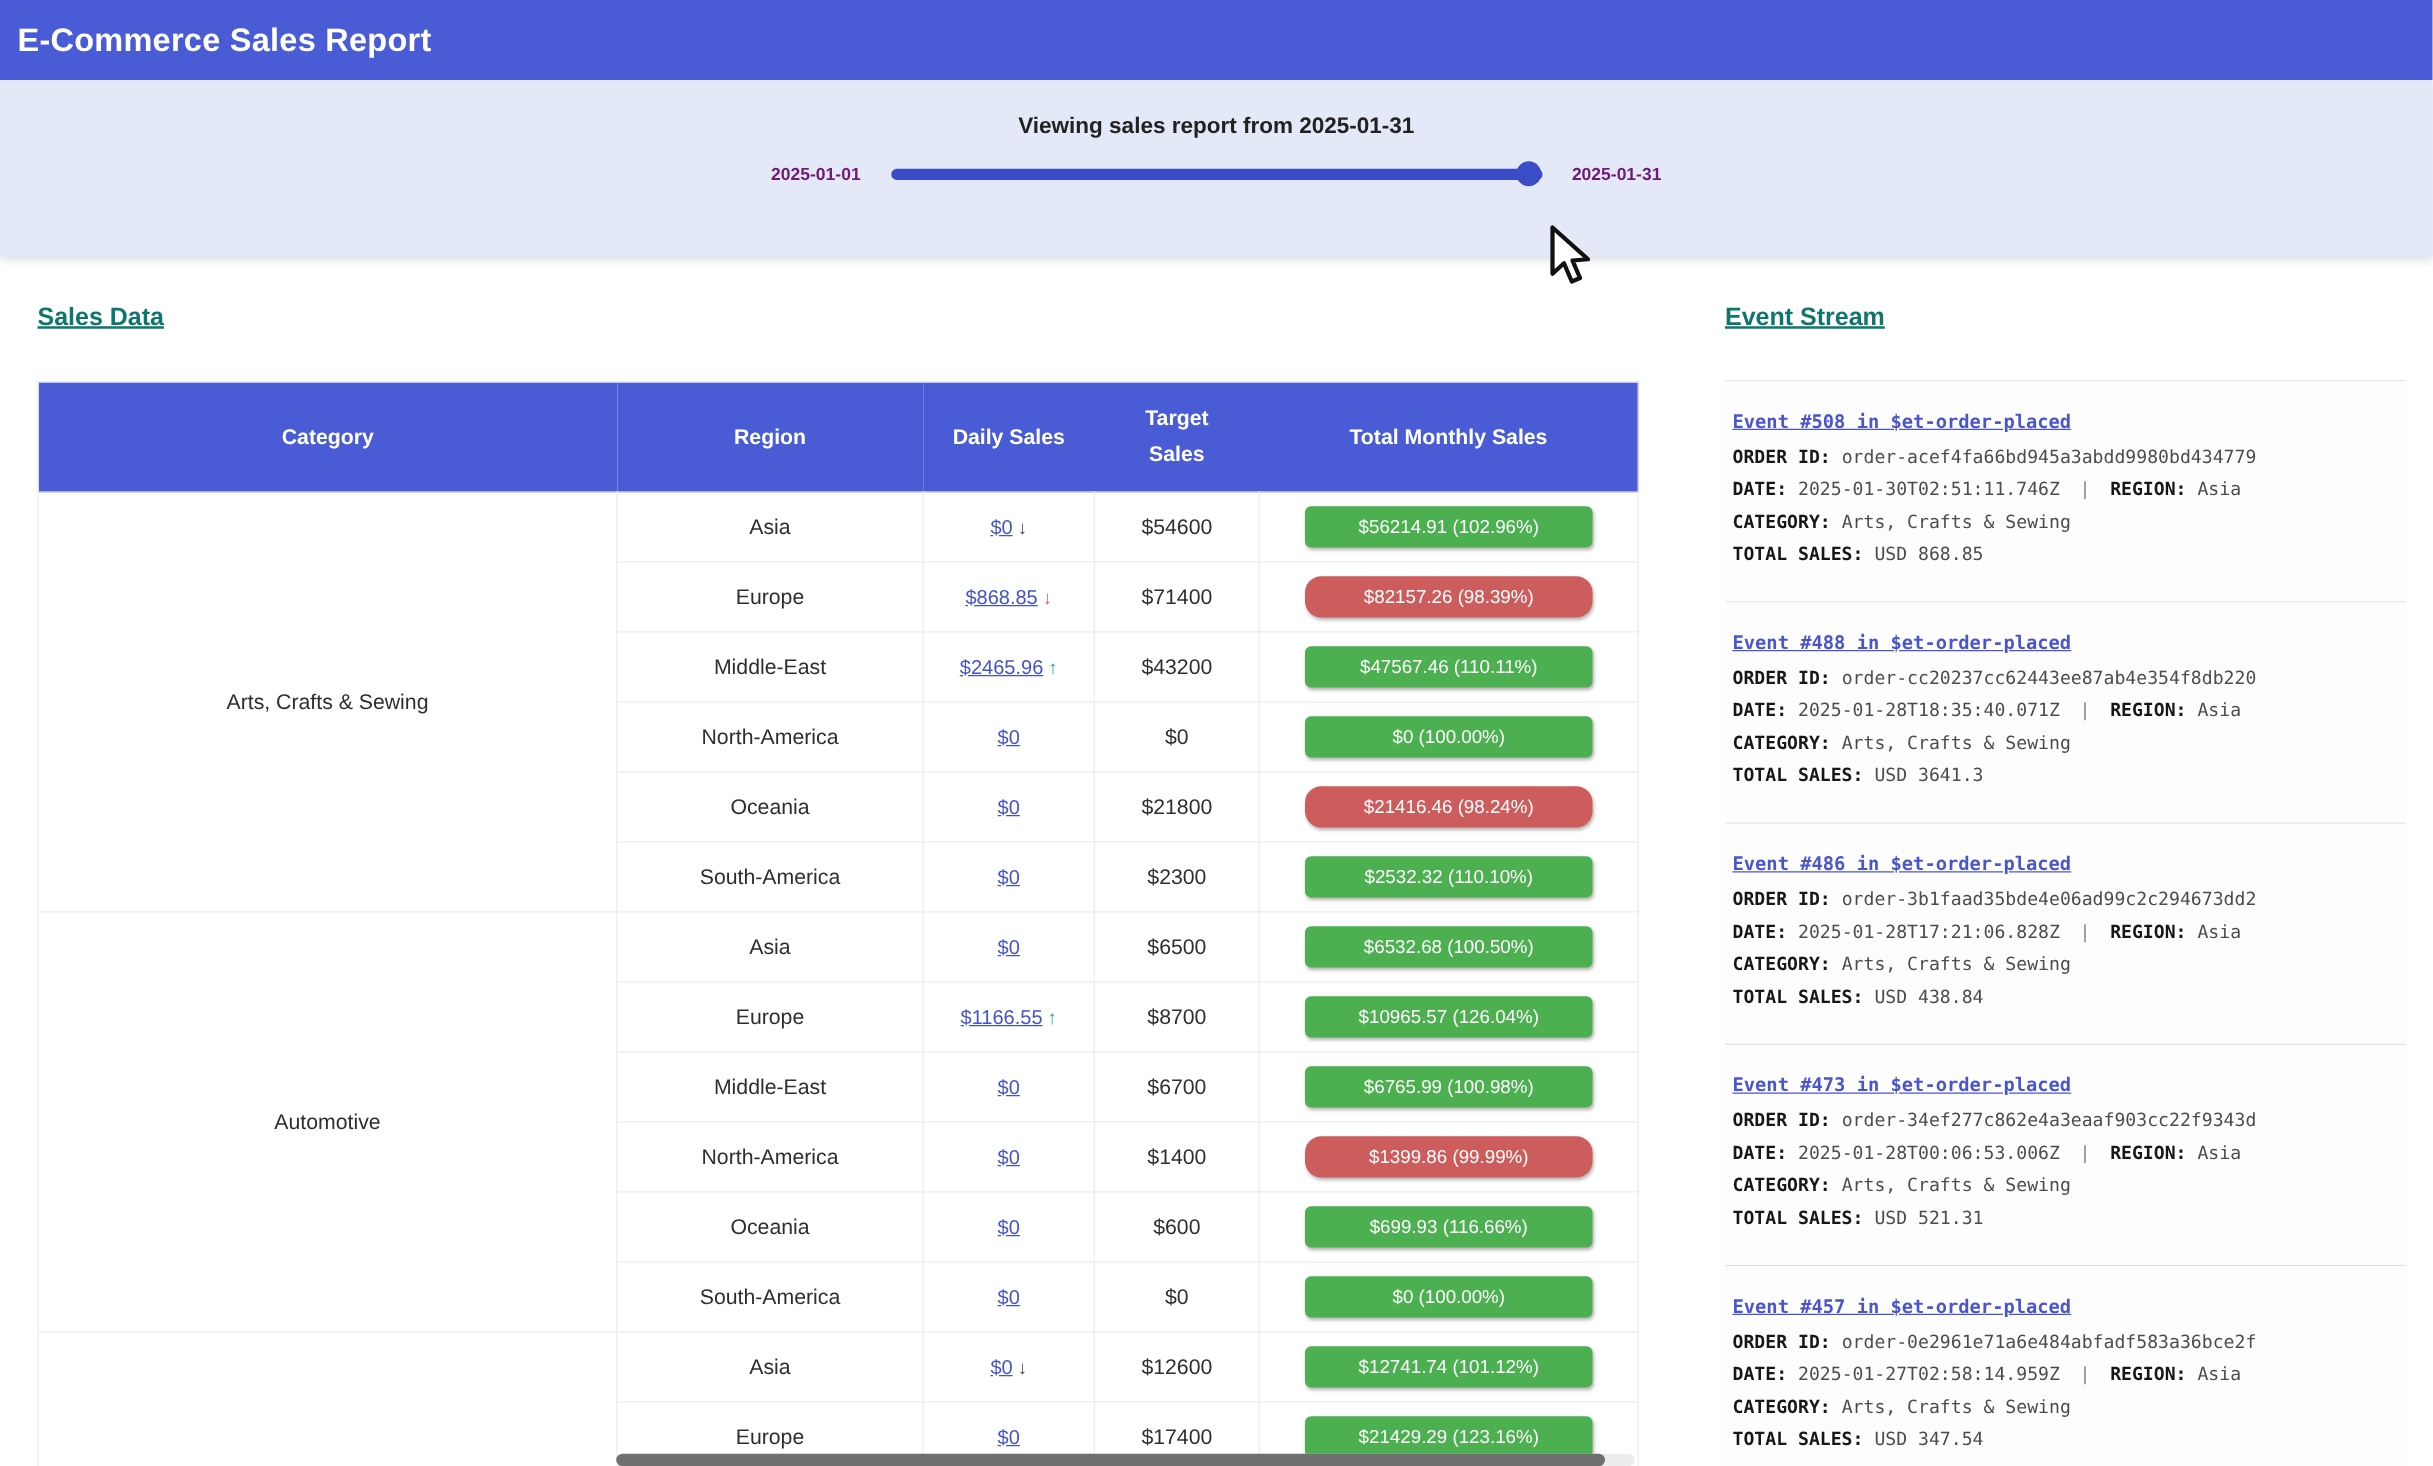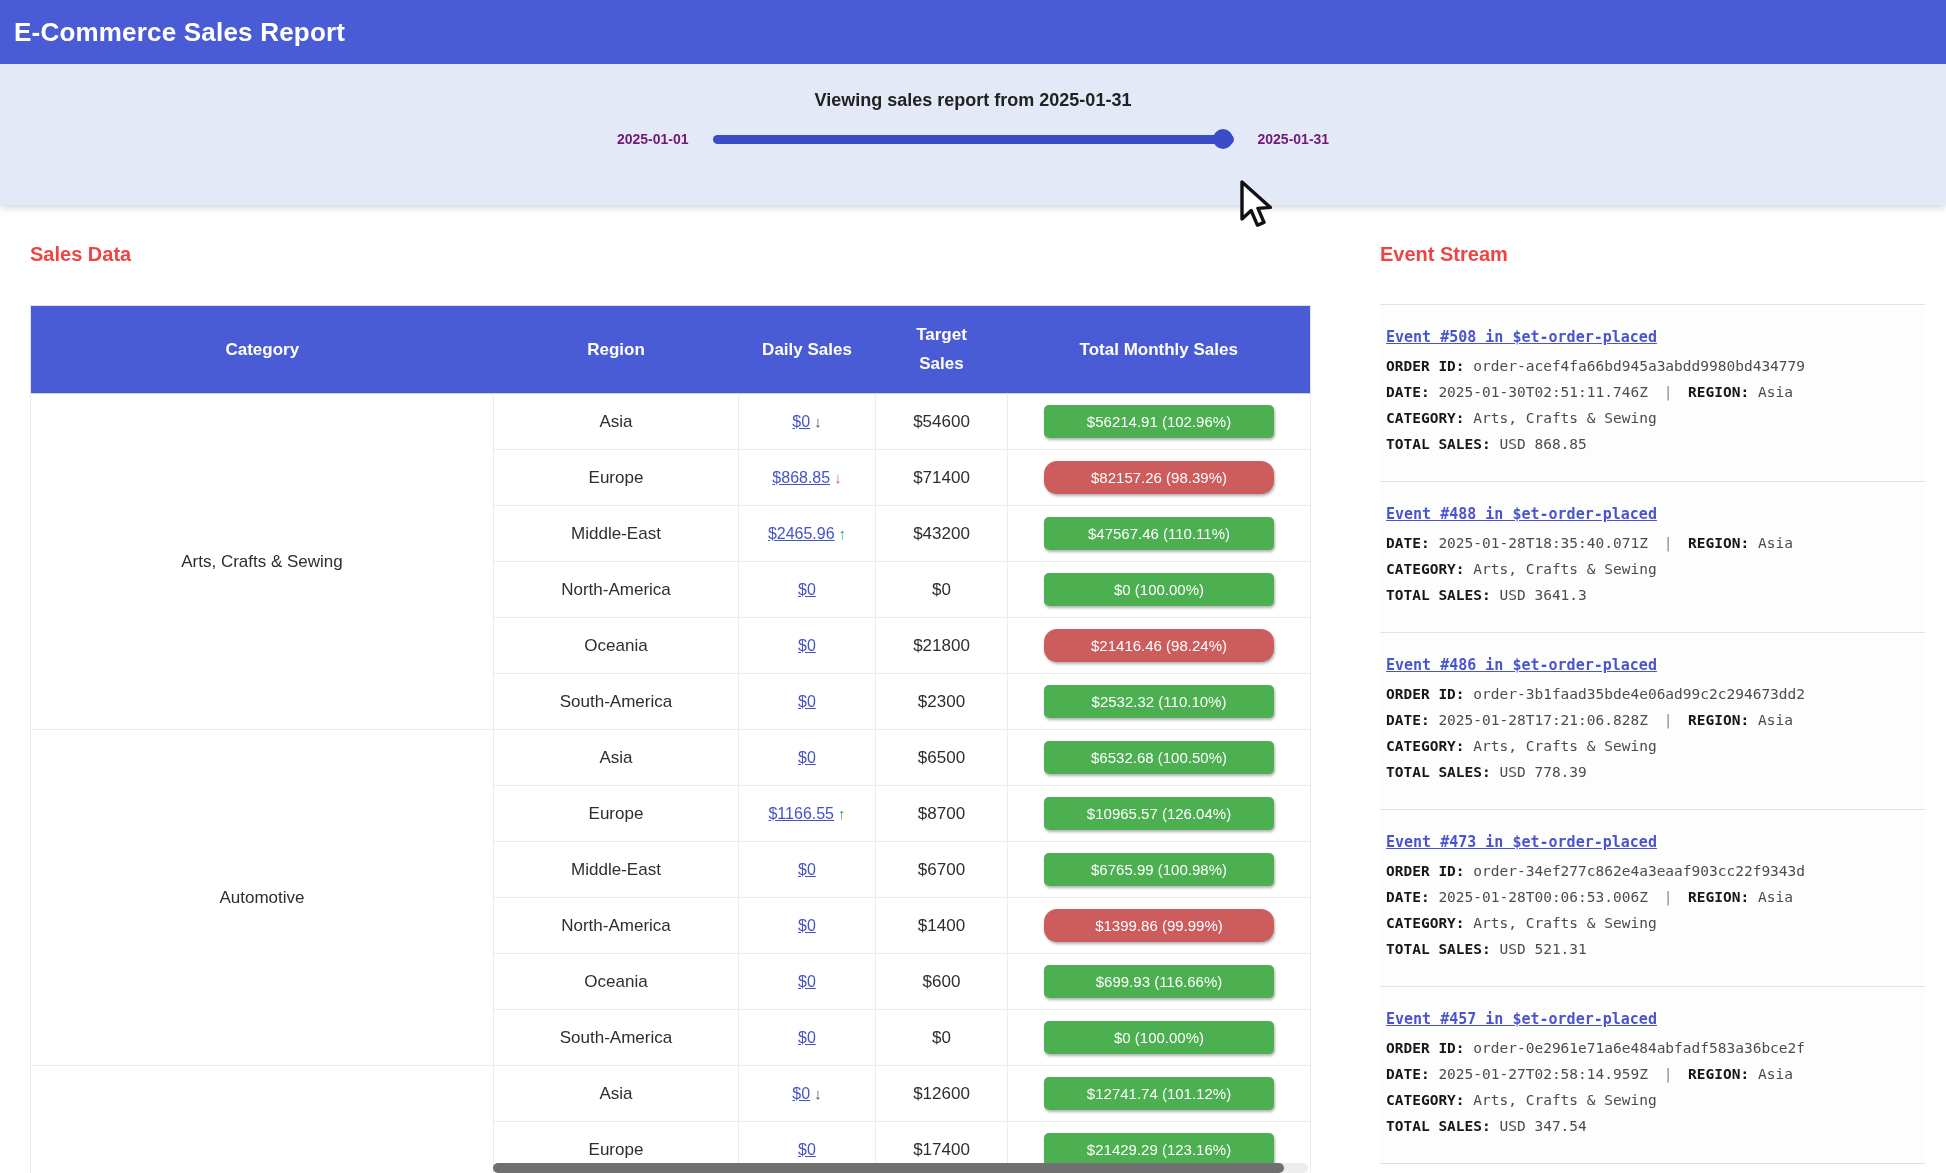--- a/index.html
+++ b/index.html
@@ -54,21 +54,21 @@
   }
   .cursor-icon {
     position: absolute; left: 1238px; top: 180px; z-index: 5;
     pointer-events: none;
   }
   
   .sales-section { position: absolute; left: 30px; top: 205px; width: 1280px; }
   .events-section { position: absolute; left: 1380px; top: 205px; width: 545px; }
   .section-title {
     margin: 38px 0 0 0;
-    font-size: 20px; font-weight: 700; color: #ef4444;
+    font-size: 20px; font-weight: 700; color: #0f766e; text-decoration: underline;
   }
   
   table.sales-table {
     margin-top: 39px;
     border-collapse: collapse; table-layout: fixed;
     width: 1280px;
     border: 1px solid #e3e3e3;
   }
   .sales-table thead th {
     background: #4a5cd5; color: #ffffff;
@@ -338,20 +338,24 @@
     <div>
       <span class="ev-label">TOTAL SALES:</span>
       <span class="ev-value">USD 868.85</span>
     </div>
   </div>
       <div class="event-item">
     <div>
       <a href="#" class="event-title">Event #488 in $et-order-placed</a>
     </div>
     <div>
+      <span class="ev-label">ORDER ID:</span>
+      <span class="ev-value">order-cc20237cc62443ee87ab4e354f8db220</span>
+    </div>
+    <div>
       <span class="ev-label">DATE:</span>
       <span class="ev-value">2025-01-28T18:35:40.071Z</span>
       <span class="ev-sep">|</span>
       <span class="ev-label">REGION:</span>
       <span class="ev-value">Asia</span>
     </div>
     <div>
       <span class="ev-label">CATEGORY:</span>
       <span class="ev-value">Arts, Crafts &amp; Sewing</span>
     </div>
@@ -374,21 +378,21 @@
       <span class="ev-sep">|</span>
       <span class="ev-label">REGION:</span>
       <span class="ev-value">Asia</span>
     </div>
     <div>
       <span class="ev-label">CATEGORY:</span>
       <span class="ev-value">Arts, Crafts &amp; Sewing</span>
     </div>
     <div>
       <span class="ev-label">TOTAL SALES:</span>
-      <span class="ev-value">USD 778.39</span>
+      <span class="ev-value">USD 438.84</span>
     </div>
   </div>
       <div class="event-item">
     <div>
       <a href="#" class="event-title">Event #473 in $et-order-placed</a>
     </div>
     <div>
       <span class="ev-label">ORDER ID:</span>
       <span class="ev-value">order-34ef277c862e4a3eaaf903cc22f9343d</span>
     </div>

